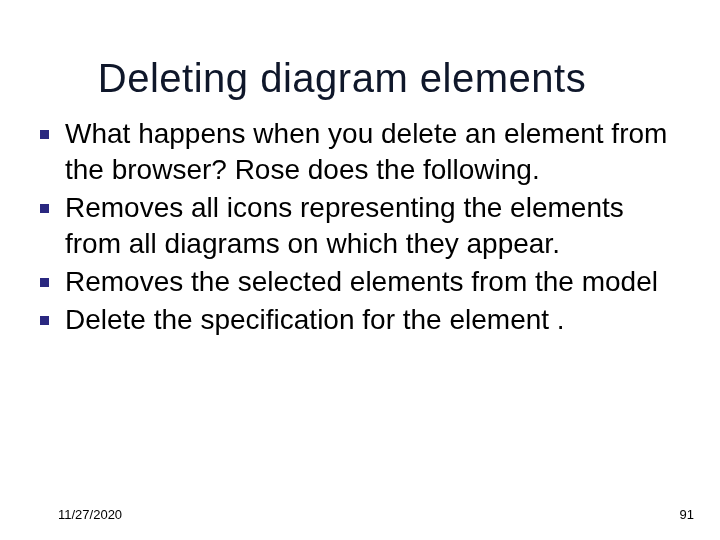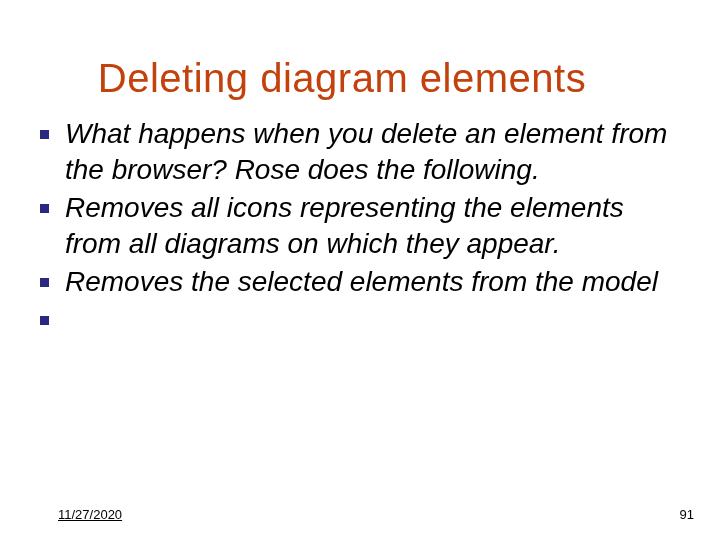--- a/index.html
+++ b/index.html
@@ -18,30 +18,29 @@
     height: 540px;
     box-sizing: border-box;
   }
   .title {
     position: absolute;
     top: 56px;
     left: 0;
     width: 684px;
     text-align: center;
     font-size: 40px;
-    color: #c2410c;
+    color: #0f172a;
     font-weight: 400;
     letter-spacing: 0.5px;
   }
   .body {
     position: absolute;
     top: 116px;
     left: 40px;
     width: 640px;
-    font-style: italic;
   }
   .bullet-row {
     display: flex;
     align-items: flex-start;
     margin-bottom: 2px;
   }
   .bullet {
     width: 9px;
     height: 9px;
     background: #2a2880;
@@ -60,21 +59,20 @@
     left: 0;
     width: 720px;
     height: 40px;
     font-size: 13px;
     color: #000000;
   }
   .footer-left {
     position: absolute;
     left: 58px;
     bottom: 0;
-    text-decoration: underline;
   }
   .footer-center {
     position: absolute;
     left: 50%;
     transform: translateX(-50%);
     bottom: 0;
     text-align: center;
     line-height: 16px;
     white-space: pre-line;
   }
@@ -103,20 +101,21 @@
       <div class="bullet-text">Removes all icons representing the elements from all diagrams on which they appear.</div>
     </div>
 
     <div class="bullet-row">
       <div class="bullet"></div>
       <div class="bullet-text">Removes the selected elements from the model</div>
     </div>
 
     <div class="bullet-row">
       <div class="bullet"></div>
+      <div class="bullet-text">Delete the specification for the element .</div>
     </div>
 
   </div>
 
   <div class="footer">
     <div class="footer-left">11/27/2020</div>
     <div class="footer-right">91</div>
   </div>
 
 </div>

